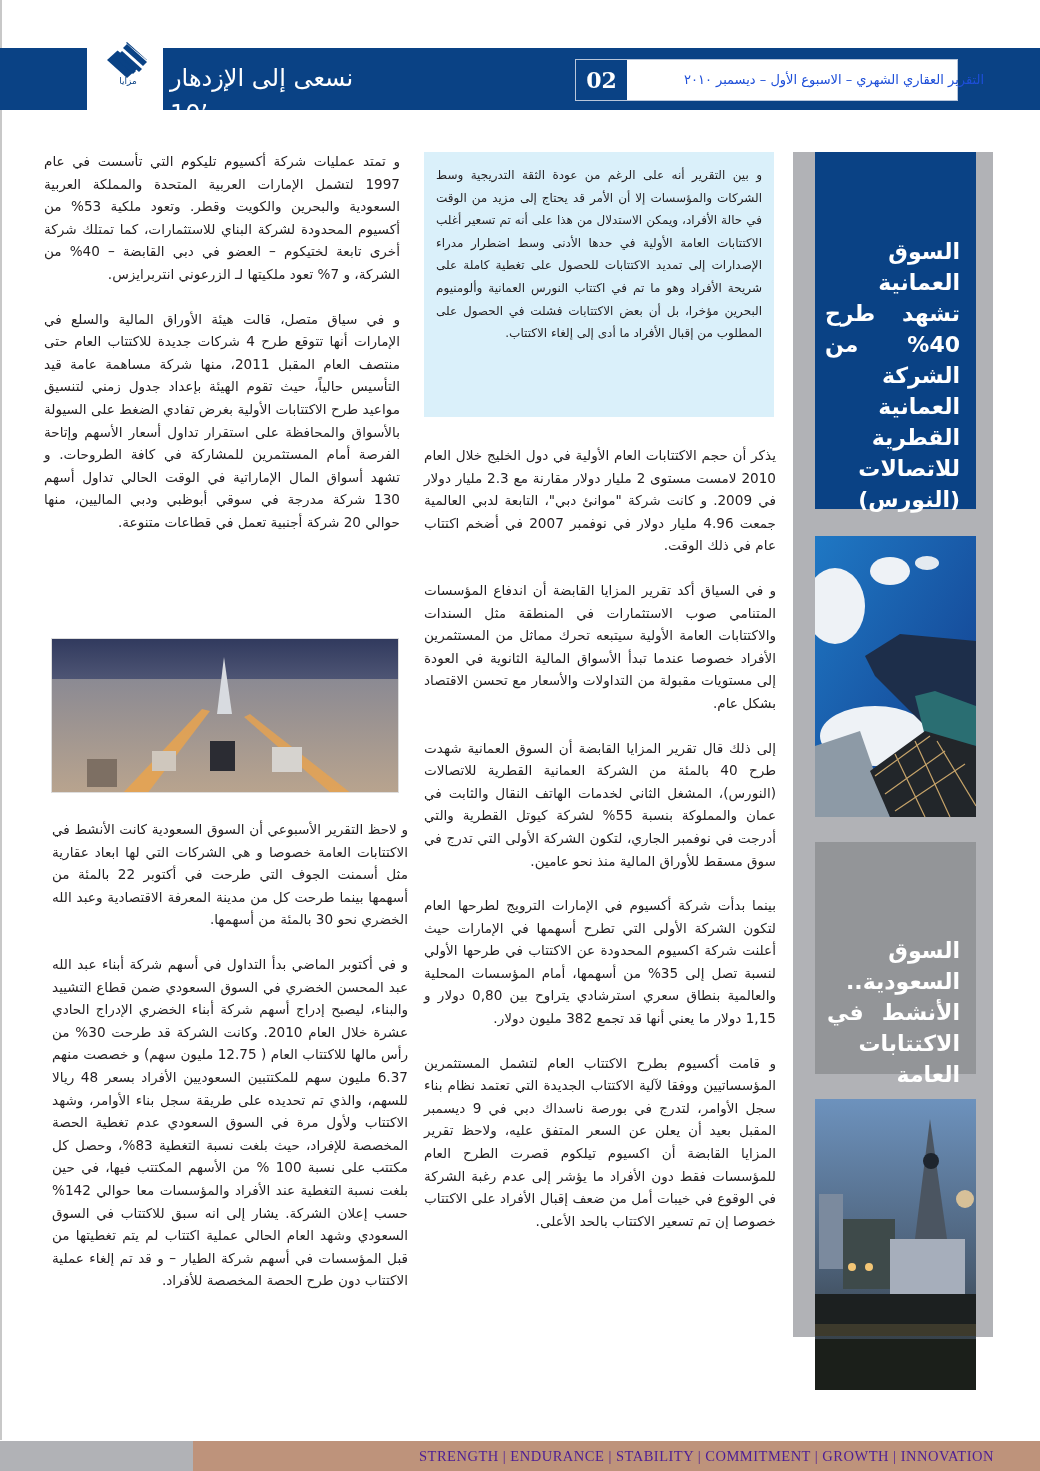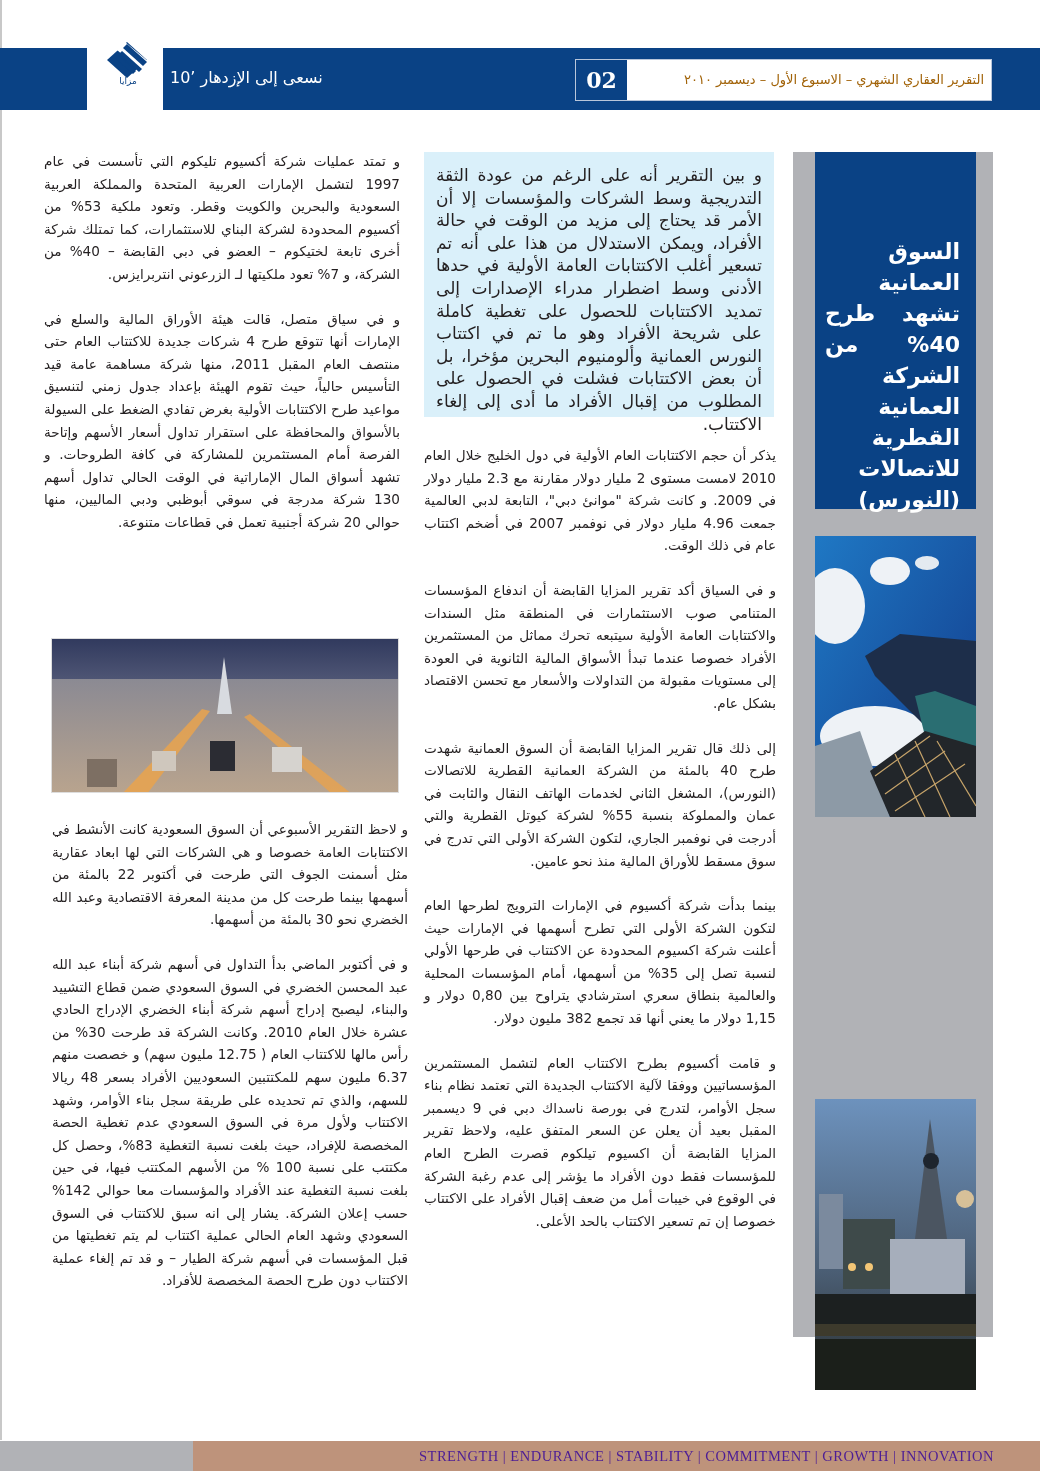--- a/index.html
+++ b/index.html
@@ -7,40 +7,40 @@
     body { position: relative; font-family: "DejaVu Sans", sans-serif; color: #231f20; }
 
     .left-rule { position: absolute; left: 0; top: 0; width: 2px; height: 1440px; background: #c8c8c8; }
 
     
     .hdr-block-left { position: absolute; left: 0; top: 48px; width: 87px; height: 62px; background: #0a4285; }
     .logo { position: absolute; left: 95px; top: 36px; width: 65px; height: 62px; background: #ffffff; }
     .logo svg { position: absolute; left: 8px; top: 4px; }
     .logo-word { position: absolute; left: 9px; top: 40px; font-size: 9px; color: #0a4285; letter-spacing: 2px; direction: rtl; width: 48px; text-align: center; }
     .hdr-band { position: absolute; left: 163px; top: 48px; width: 877px; height: 62px; background: #0a4285; }
-    .slogan { position: absolute; left: 170px; top: 60px; width: 220px; height: 36px; color: #ffffff; font-size: 16px; line-height: 36px; direction: rtl; text-align: left; font-family: "DejaVu Sans", sans-serif; }
-    .report-box { position: absolute; left: 575px; top: 59px; width: 417px; height: 42px; background: #ffffff; border: 1px solid #b9c6da; }
+    .slogan { position: absolute; left: 170px; top: 60px; width: 220px; height: 36px; color: #ffffff; font-size: 24px; line-height: 36px; direction: rtl; text-align: left; font-family: "DejaVu Sans", sans-serif; }
+    .report-box { position: absolute; left: 575px; top: 59px; width: 383px; height: 42px; background: #ffffff; border: 1px solid #b9c6da; }
     .page-num { position: absolute; left: 0; top: 0; width: 51px; height: 40px; background: #0a4285; color: #ffffff; font-family: "DejaVu Serif", serif; font-weight: bold; font-size: 22px; line-height: 40px; text-align: center; }
-    .report-title { position: absolute; left: 58px; top: 0; width: 350px; height: 40px; line-height: 40px; font-size: 13px; color: #a16207; direction: rtl; text-align: right; white-space: nowrap; }
+    .report-title { position: absolute; left: 58px; top: 0; width: 350px; height: 40px; line-height: 40px; font-size: 13px; color: #1d4ed8; direction: rtl; text-align: right; white-space: nowrap; }
 
     
     .side { position: absolute; left: 793px; top: 152px; width: 200px; height: 1185px; background: #b1b2b6; }
     .side-pull1 { position: absolute; left: 22px; top: 0; width: 161px; height: 357px; background: #0a4285; padding: 36px 16px 0 10px; direction: rtl; }
     .side-pull1 .pq, .side-pull2 .pq { color: #ffffff; font-weight: bold; font-size: 22px; line-height: 31px; text-align: justify; text-align-last: justify; margin-top: 48px; }
     .side-img1 { position: absolute; left: 22px; top: 384px; width: 161px; height: 281px; overflow: hidden; }
     .side-pull2 { position: absolute; left: 22px; top: 690px; width: 161px; height: 232px; background: #939598; padding: 45px 16px 0 12px; direction: rtl; }
     .side-img2 { position: absolute; left: 22px; top: 947px; width: 161px; height: 291px; overflow: hidden; }
 
     
     .col { position: absolute; direction: rtl; text-align: justify; font-size: 13.6px; line-height: 22.6px; color: #231f20; }
     .col p { margin-bottom: 22px; }
     .col-mid { left: 424px; width: 352px; }
     .col-left { left: 44px; width: 356px; }
 
-    .callout { position: absolute; left: 424px; top: 152px; width: 350px; height: 265px; background: #daf0fa; padding: 12px 12px 0 12px; direction: rtl; text-align: justify; font-size: 17px; line-height: 22.6px; }
+    .callout { position: absolute; left: 424px; top: 152px; width: 350px; height: 265px; background: #daf0fa; padding: 12px 12px 0 12px; direction: rtl; text-align: justify; font-size: 12px; line-height: 22.6px; }
 
     .photo-riyadh { position: absolute; left: 51px; top: 638px; width: 348px; height: 155px; overflow: hidden; border: 1px solid #ddd; }
 
     
     .foot-grey { position: absolute; left: 0; top: 1441px; width: 193px; height: 30px; background: #b1b2b6; }
     .foot-band { position: absolute; left: 193px; top: 1441px; width: 847px; height: 30px; background: #be937b; }
     .foot-text { position: absolute; right: 46px; top: 0; line-height: 30px; color: #4c1d95; font-family: "Liberation Serif", serif; font-size: 14.5px; letter-spacing: 0.5px; white-space: nowrap; }
   </style>
 </head>
 <body>
@@ -88,20 +88,23 @@
       <polygon points="55,235 110,195 161,210 161,281 75,281" fill="#22262a"></polygon>
       <g stroke="#c7a46a" stroke-width="1.2" fill="none">
         <line x1="60" y1="240" x2="115" y2="200"></line>
         <line x1="70" y1="258" x2="130" y2="215"></line>
         <line x1="80" y1="275" x2="150" y2="228"></line>
         <line x1="80" y1="218" x2="110" y2="281"></line>
         <line x1="100" y1="205" x2="135" y2="281"></line>
         <line x1="122" y1="205" x2="161" y2="270"></line>
       </g>
     </svg>
+  </div>
+  <div class="side-pull2">
+    <div class="pq">السوق السعودية.. الأنشط في الاكتتابات العامة</div>
   </div>
   <div class="side-img2">
     <svg width="161" height="291" viewBox="0 0 161 291">
       <defs>
         <linearGradient id="sky2" x1="0" y1="0" x2="0" y2="1">
           <stop offset="0" stop-color="#6d92bd"></stop>
           <stop offset="0.6" stop-color="#4a5d73"></stop>
           <stop offset="1" stop-color="#2a2e2c"></stop>
         </linearGradient>
       </defs>

